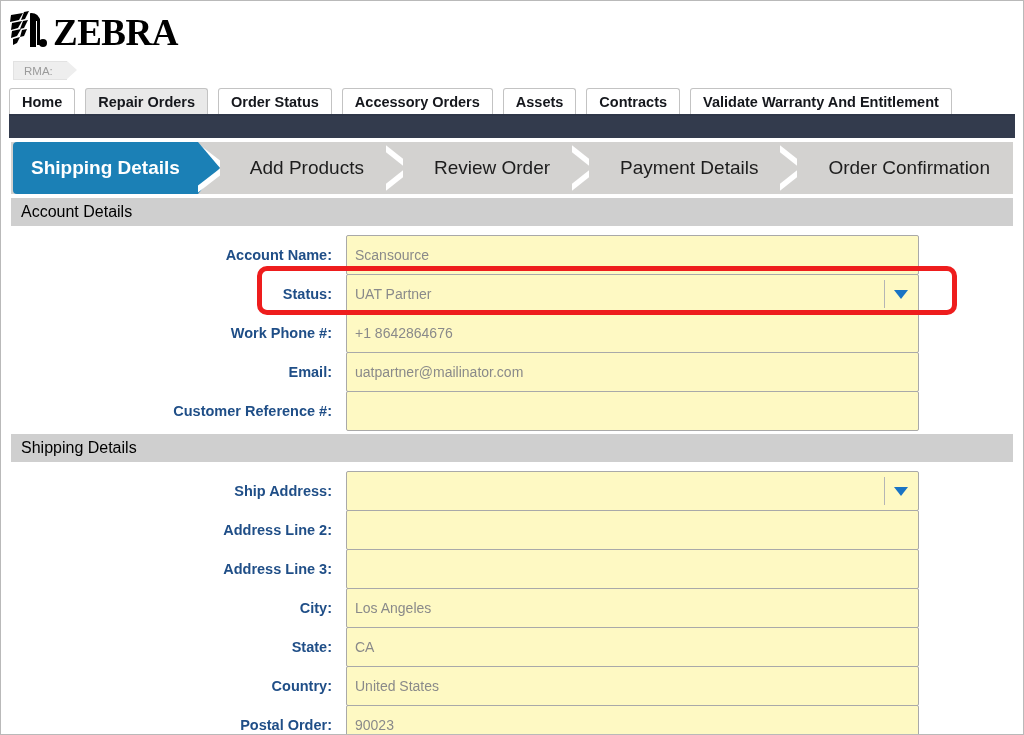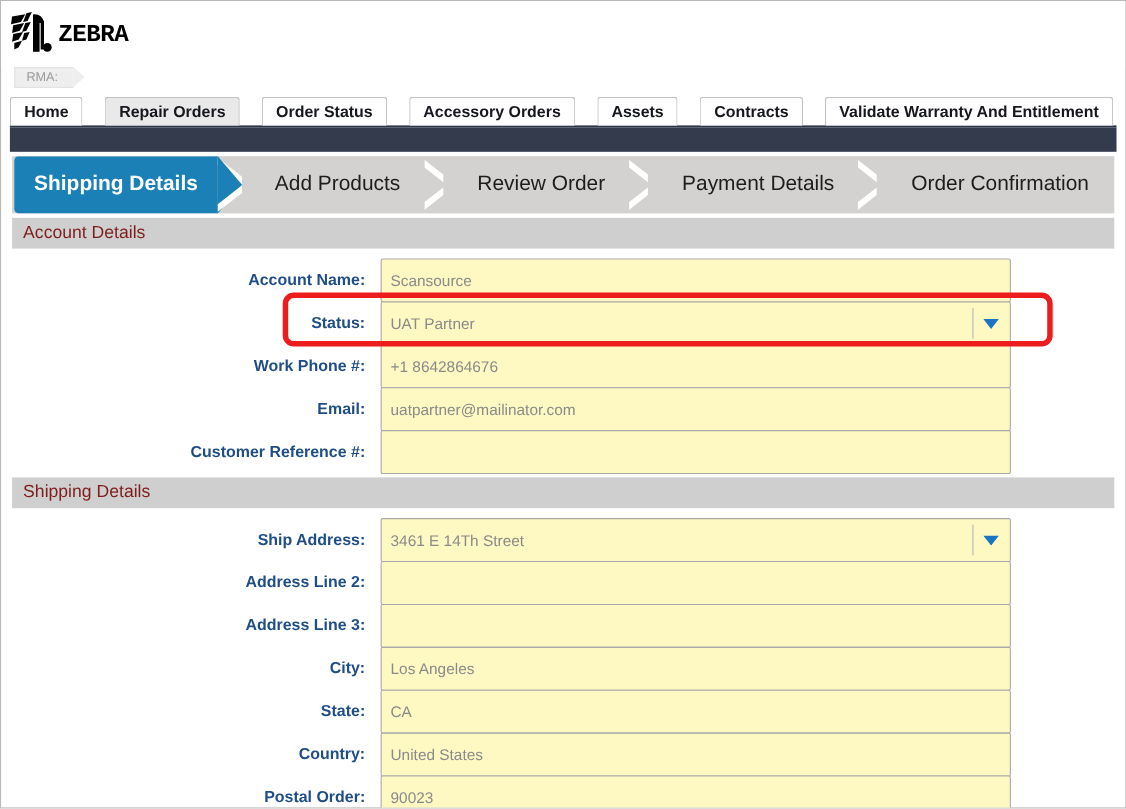--- a/index.html
+++ b/index.html
@@ -37,26 +37,26 @@
     align-items: center;
     gap: 4px;
     height: 46px;
   }
   .logo-mark {
     width: 40px;
     height: 42px;
     display: block;
   }
   .logo-word {
-    font-size: 22px;
+    font-size: 37px;
     font-weight: bold;
     letter-spacing: -0.5px;
     color: #000000;
     line-height: 1;
-    font-family: Liberation Mono, monospace;
+    font-family: Liberation Serif, serif;
   }
 
   
   .crumbbar {
     height: 22px;
     padding-left: 12px;
     box-sizing: border-box;
   }
   .crumb {
     position: relative;
@@ -89,21 +89,21 @@
     height: 28px;
     margin: 3px 8px 0 8px;
     border-bottom: 2px solid #2e3648;
     display: flex;
     align-items: flex-end;
   }
   .tab {
     height: 26px;
     line-height: 26px;
     padding: 0 12px;
-    margin-right: 20px;
+    margin-right: 10px;
     font-size: 14.5px;
     font-weight: bold;
     color: #15171c;
     background: #ffffff;
     border: 1px solid #c3c3c3;
     border-bottom: none;
     border-radius: 3px 3px 0 0;
     box-sizing: border-box;
     white-space: nowrap;
     cursor: pointer;
@@ -186,21 +186,21 @@
   }
 
   
   .section-head {
     height: 28px;
     line-height: 28px;
     margin: 4px 10px 0 10px;
     padding-left: 10px;
     background: #cfcfcf;
     font-size: 16px;
-    color: #7f1d1d;
+    color: #000000;
     box-sizing: border-box;
   }
 
   
   .form {
     padding: 10px 0 0 0;
   }
   .field-row {
     display: flex;
     align-items: center;
@@ -371,21 +371,20 @@
           <div class="field-control">
             <div class="field-value"></div>
           </div>
         </div>
       </div>
       <div class="section-head">Shipping Details</div>
       <div class="form">
         <div class="field-row">
           <div class="field-label">Ship Address:</div>
           <div class="field-control has-dd">
-            <div class="field-value">3461 E 14Th Street</div>
             <div class="dd-btn">
               <div class="dd-caret"></div>
             </div>
           </div>
         </div>
         <div class="field-row">
           <div class="field-label">Address Line 2:</div>
           <div class="field-control">
             <div class="field-value"></div>
           </div>

